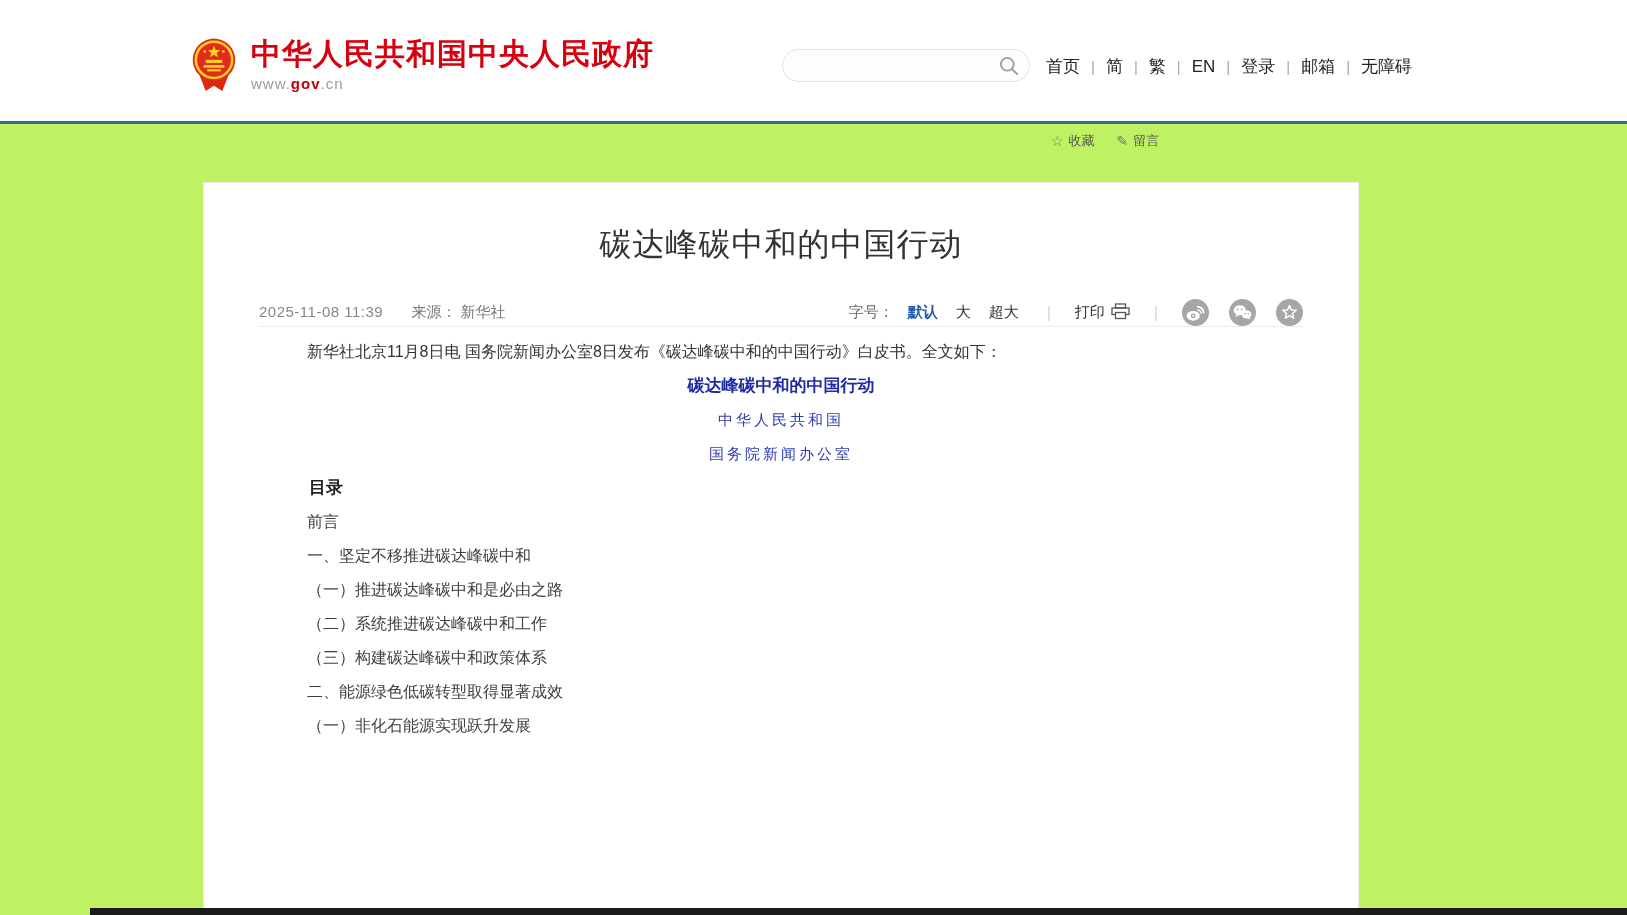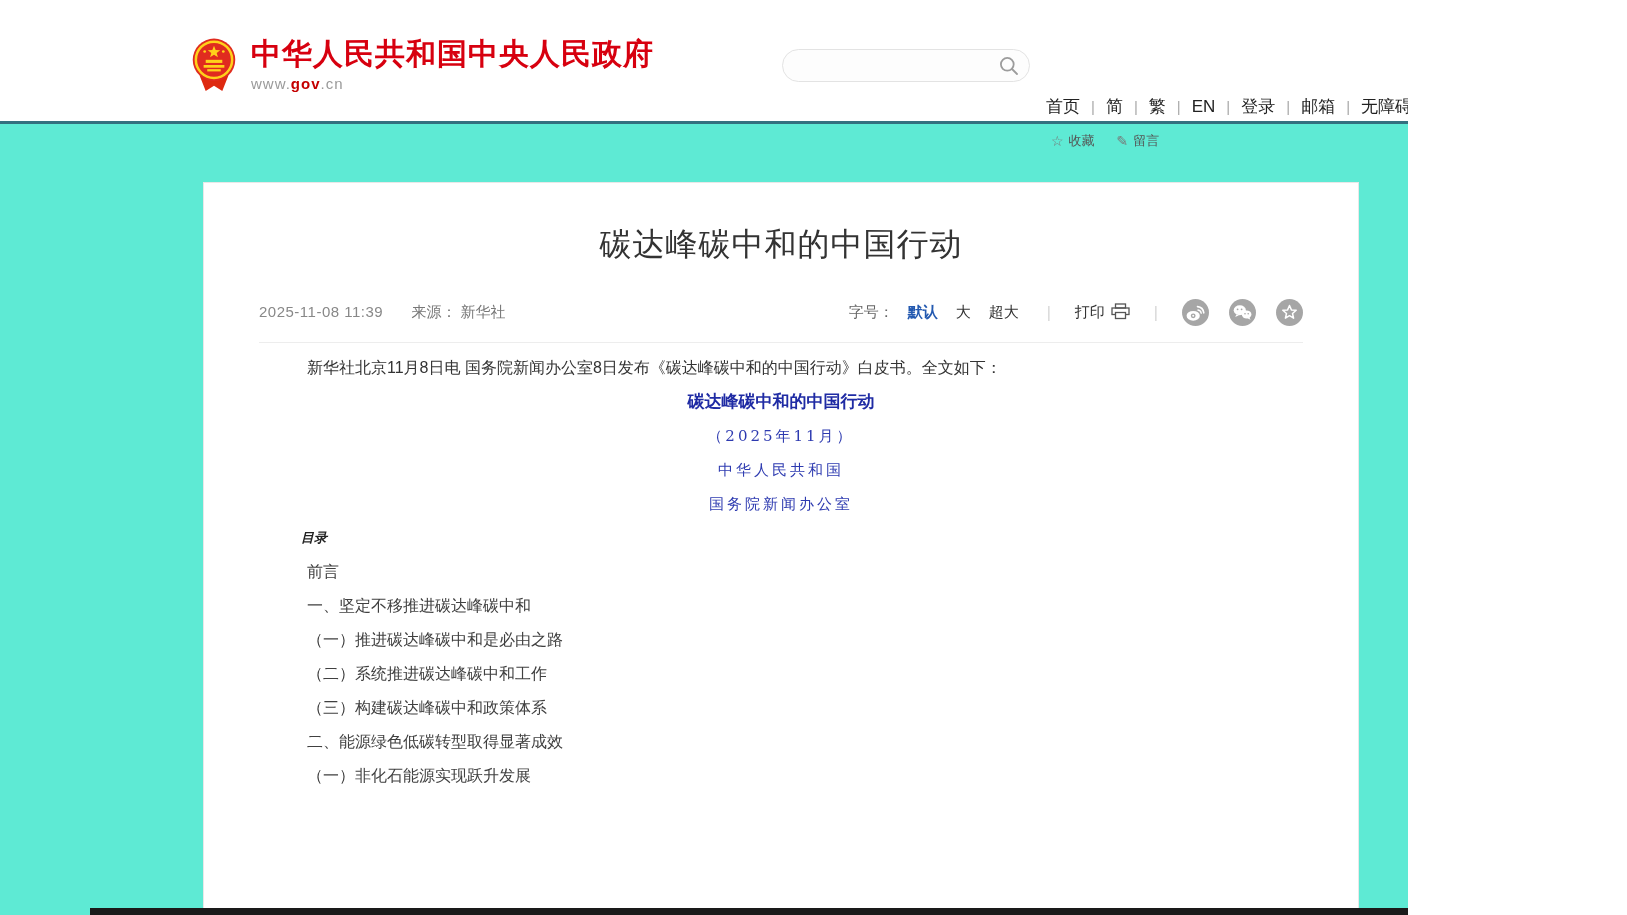--- a/index.html
+++ b/index.html
@@ -1,54 +1,54 @@
 <!DOCTYPE html>
 <html><head>
 <meta charset="utf-8">
 <style>
   * { margin: 0; padding: 0; box-sizing: border-box; }
   html, body { width: 1627px; height: 915px; overflow: hidden; background: #fff;
     font-family: "Liberation Sans", "DejaVu Sans", sans-serif; }
-  .page { position: relative; width: 1408px; height: 915px; background: #5eead4; overflow: hidden; }
+  .page { position: relative; width: 1627px; height: 915px; background: #bef264; overflow: hidden; }
 
   
   .site-header { position: absolute; left: 0; top: 0; width: 100%; height: 121px; background: #fff; }
   .teal-line { position: absolute; left: 0; top: 121px; width: 100%; height: 3px; background: #33707f; }
 
   .logo { position: absolute; left: 189px; top: 37px; display: flex; align-items: flex-start; cursor: pointer; }
   .emblem { width: 50px; height: 56px; margin-right: 12px; }
   .site-title { font-size: 30px; font-weight: bold; color: #d7000f; letter-spacing: 1px; line-height: 34px; }
   .site-url { font-size: 15px; color: #9a9a9a; margin-top: 4px; letter-spacing: 1px; }
   .site-url .gov { color: #c40000; font-weight: bold; }
 
   .search-box { position: absolute; left: 782px; top: 49px; width: 248px; height: 33px;
     background: #fdfdfd; border: 1px solid #e3e3e3; border-radius: 17px; }
   .search-input { position: absolute; left: 16px; top: 1px; width: 195px; height: 29px;
     border: none; outline: none; background: transparent; font-size: 14px; color: #333; }
   .search-icon { position: absolute; right: 10px; top: 6px; width: 20px; height: 20px; cursor: pointer; }
 
   .top-nav { position: absolute; left: 1046px; top: 55px; display: flex; align-items: center;
-    font-size: 17px; color: #222; white-space: nowrap; margin-top: 40px; }
+    font-size: 17px; color: #222; white-space: nowrap; }
   .top-nav a { color: #222; text-decoration: none; cursor: pointer; }
   .top-nav .sep { color: #a9a9a9; margin: 0 11px; font-size: 15px; }
 
   
   .page-actions { position: absolute; left: 1051px; top: 132px; display: flex; gap: 22px;
     font-size: 13px; color: #555; }
   .page-actions a { color: #555; text-decoration: none; cursor: pointer; display: flex; align-items: center; gap: 5px; }
   .page-actions .glyph { font-size: 14px; color: #777; }
 
   
   .article-card { position: absolute; left: 203px; top: 182px; width: 1156px; height: 900px;
     background: #fff; border: 1px solid #e8e8e8; padding: 0 55px; }
   .article-title { margin-top: 40px; text-align: center; font-size: 32px; font-weight: normal;
     color: #333; letter-spacing: 1px; line-height: 42px; }
 
   .meta-row { margin-top: 34px; display: flex; justify-content: space-between; align-items: center;
-    padding-bottom: 16px; border-bottom: 1px solid #ededed; font-size: 15px; }
+    border-bottom: 1px solid #ededed; font-size: 15px; }
   .meta-left { color: #888; }
   .meta-left .date { margin-right: 24px; letter-spacing: 0.5px; }
   .meta-left .src-label { color: #777; }
   .meta-left .src-val { color: #777; }
   .meta-right { display: flex; align-items: center; gap: 10px; }
   .fs-label { color: #666; }
   .fs { color: #333; text-decoration: none; cursor: pointer; margin: 0 4px; }
   .fs.selected { color: #2359b0; font-weight: bold; }
   .vsep { color: #d5d5d5; margin: 0 14px; font-size: 16px; }
   .print-link { color: #333; text-decoration: none; cursor: pointer; display: flex; align-items: flex-start; gap: 6px; }
@@ -56,21 +56,21 @@
   .share-icon + .share-icon { margin-left: 10px; }
 
   
   .article-body { font-size: 16px; color: #333; line-height: 18px; }
   .article-body p { margin: 16px; }
   .indent { text-indent: 2em; }
   .p-intro { margin-top: 56px; }
   .p-doctitle { margin-top: 26px; text-align: center; font-weight: bold; font-size: 17px; color: #1f2ba4; }
   .p-docline { margin-top: 13px; text-align: center; font-size: 15px; color: #2d3ab0;
     font-family: "DejaVu Serif", "Liberation Serif", serif; letter-spacing: 3px; }
-  .p-tochead { margin-top: 29px; font-weight: bold; font-size: 13px; color: #222; font-style: italic; }
+  .p-tochead { margin-top: 29px; font-weight: bold; font-size: 17px; color: #222; }
   .p-toc { margin-top: 27px; color: #404040; }
 
   
   .bottom-bar { position: absolute; left: 90px; right: 0; bottom: 0; height: 7px; background: #1a1a1a; }
 </style>
 </head>
 <body>
 
 <div class="page">
 
@@ -187,21 +187,20 @@
             <circle cx="13.5" cy="13.5" r="13.5" fill="#a6a6a6"></circle>
             <polygon points="13.5,6.5 15.4,10.9 20.2,11.3 16.5,14.5 17.6,19.2 13.5,16.7 9.4,19.2 10.5,14.5 6.8,11.3 11.6,10.9" fill="none" stroke="#fff" stroke-width="1.5" stroke-linejoin="round"></polygon>
           </svg>
         </span>
       </div>
     </div>
 
     <div class="article-body">
       <p class="indent p-intro">新华社北京11月8日电 国务院新闻办公室8日发布《碳达峰碳中和的中国行动》白皮书。全文如下：</p>
       <p class="p-doctitle">碳达峰碳中和的中国行动</p>
-      <p class="p-docline">（2025年11月）</p>
       <p class="p-docline">中华人民共和国</p>
       <p class="p-docline">国务院新闻办公室</p>
       <p class="indent p-tochead">目录</p>
       <p class="indent p-toc">前言</p>
       <p class="indent p-toc">一、坚定不移推进碳达峰碳中和</p>
       <p class="indent p-toc">（一）推进碳达峰碳中和是必由之路</p>
       <p class="indent p-toc">（二）系统推进碳达峰碳中和工作</p>
       <p class="indent p-toc">（三）构建碳达峰碳中和政策体系</p>
       <p class="indent p-toc">二、能源绿色低碳转型取得显著成效</p>
       <p class="indent p-toc">（一）非化石能源实现跃升发展</p>

